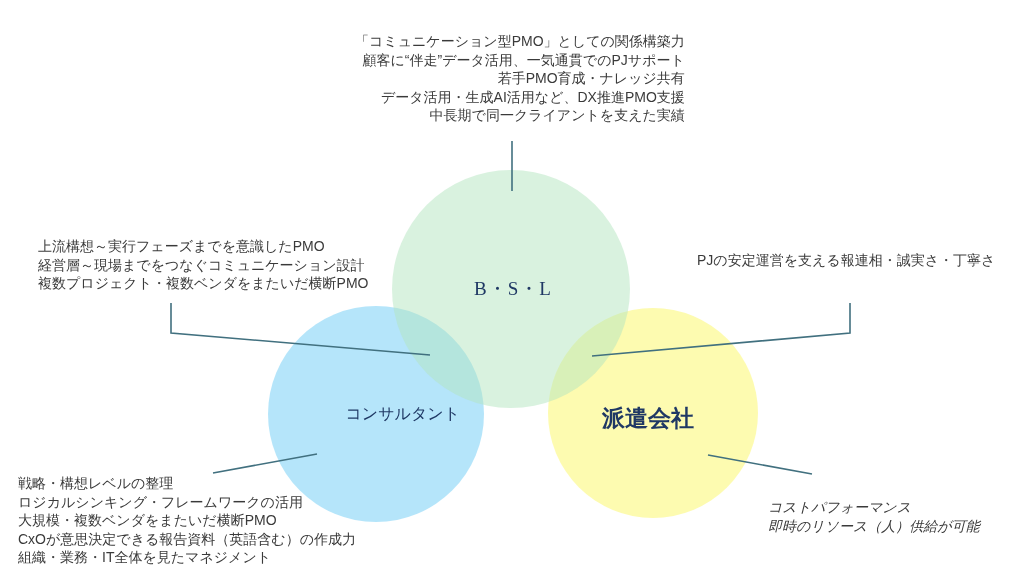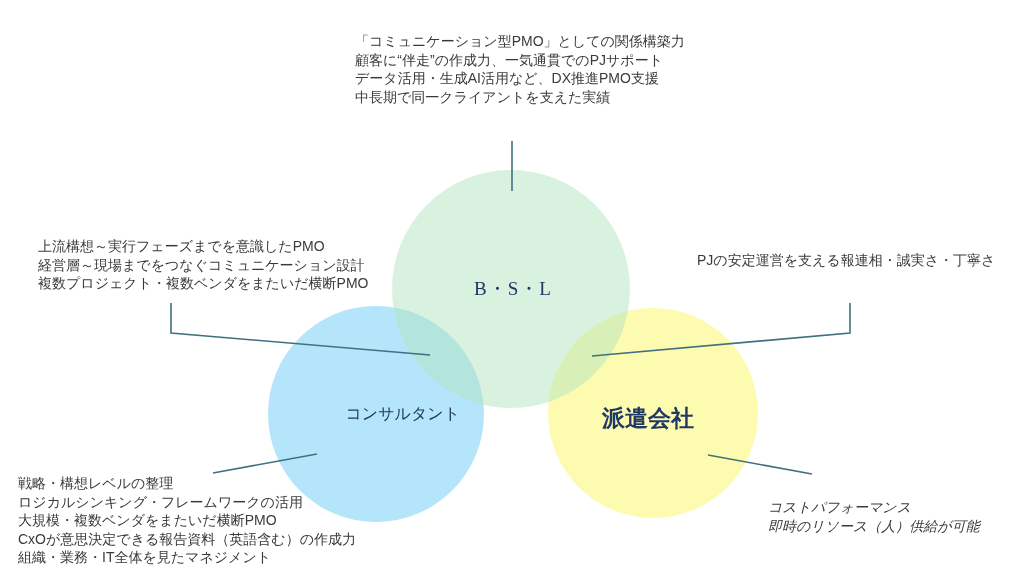--- a/index.html
+++ b/index.html
@@ -50,21 +50,21 @@
     font-weight: normal;
     text-align: right;
   }
   .circle-label.dispatch {
     left: 578px;
     top: 403px;
     width: 140px;
     font-size: 23px;
     font-weight: bold;
   }
-  .annotation.top { left: 355px; top: 32px; }
+  .annotation.top { left: 355px; top: 32px; text-align: right; }
   .annotation.left { left: 22px; top: 237px; margin-left: 16px; }
   .annotation.right { left: 697px; top: 251px; }
   .annotation.bottom-left { left: 18px; top: 474px; }
   .annotation.bottom-right { left: 768px; top: 498px; font-style: italic; }
 </style>
 </head>
 <body>
 
 <div class="canvas">
 
@@ -80,21 +80,22 @@
     <line x1="213" y1="473" x2="317" y2="454" stroke-width="1.6" stroke="#41707F"></line>
     <line x1="708" y1="455" x2="812" y2="474" stroke-width="1.6" stroke="#41707F"></line>
   </svg>
 
   <div class="circle-label bsl">B・S・L</div>
   <div class="circle-label consultant">コンサルタント</div>
   <div class="circle-label dispatch">派遣会社</div>
 
   <div class="annotation top">
     <div>「コミュニケーション型PMO」としての関係構築力</div>
-    <div>顧客に“伴走”の作成力、一気通貫でのPJサポート</div>
+    <div>顧客に“伴走”データ活用、一気通貫でのPJサポート</div>
+    <div>若手PMO育成・ナレッジ共有</div>
     <div>データ活用・生成AI活用など、DX推進PMO支援</div>
     <div>中長期で同一クライアントを支えた実績</div>
   </div>
 
   <div class="annotation left">
     <div>上流構想～実行フェーズまでを意識したPMO</div>
     <div>経営層～現場までをつなぐコミュニケーション設計</div>
     <div>複数プロジェクト・複数ベンダをまたいだ横断PMO</div>
   </div>
 

